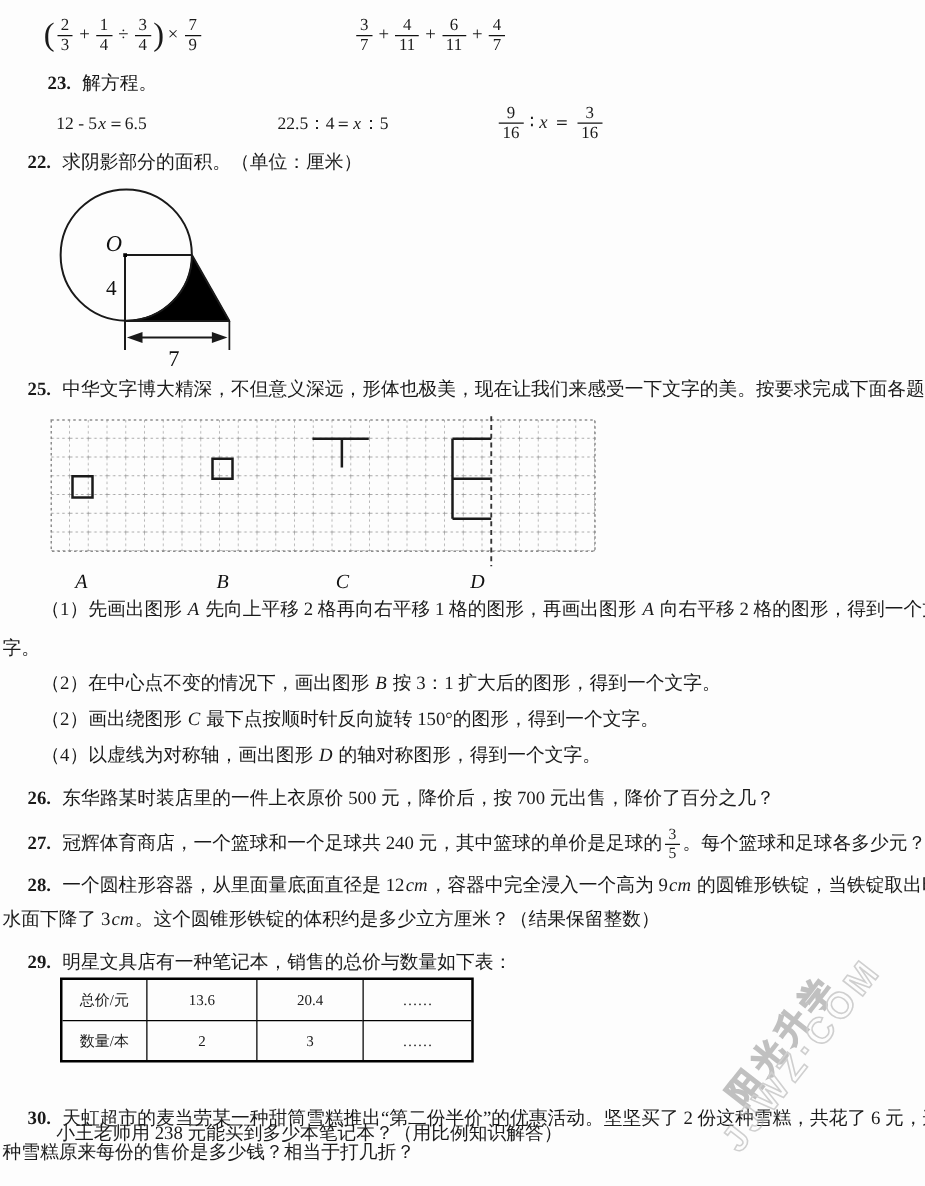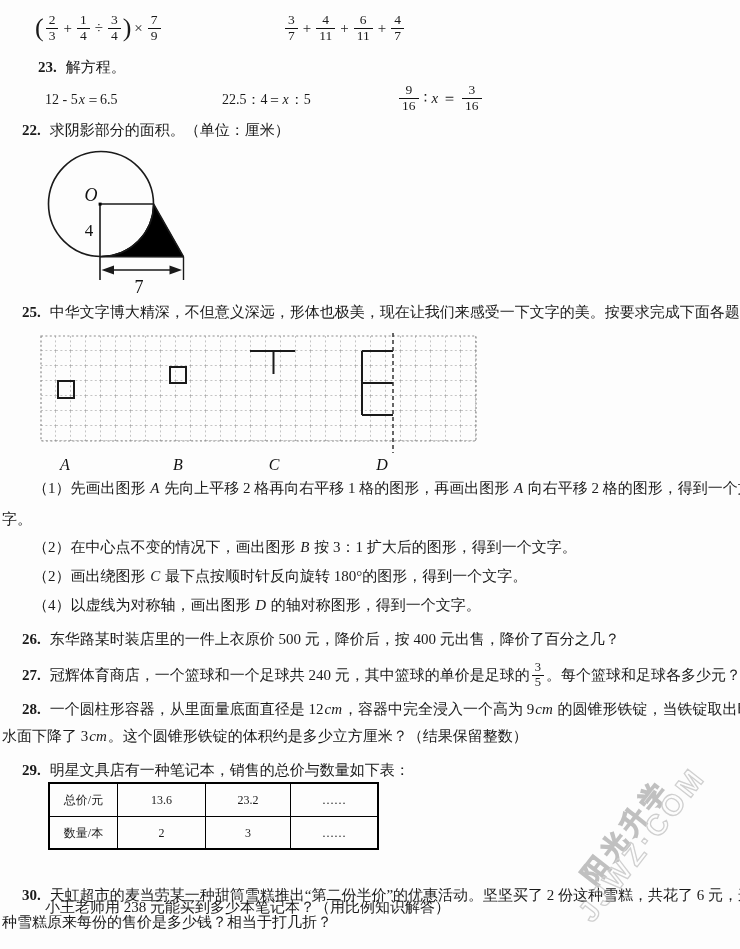--- a/index.html
+++ b/index.html
@@ -174,28 +174,28 @@
   <div class="abs" style="left:33px; top:478px;">
     <span>（1）先画出图形 </span><span class="var">A</span><span> 先向上平移 2 格再向右平移 1 格的图形，再画出图形 </span><span class="var">A</span><span> 向右平移 2 格的图形，得到一个文</span>
   </div>
   <div class="abs" style="left:2px; top:509px;">
     <span>字。</span>
   </div>
   <div class="abs" style="left:33px; top:537px;">
     <span>（2）在中心点不变的情况下，画出图形 </span><span class="var">B</span><span> 按 3：1 扩大后的图形，得到一个文字。</span>
   </div>
   <div class="abs" style="left:33px; top:566px;">
-    <span>（2）画出绕图形 </span><span class="var">C</span><span> 最下点按顺时针反向旋转 180°的图形，得到一个文字。</span>
+    <span>（2）画出绕图形 </span><span class="var">C</span><span> 最下点按顺时针反向旋转 150°的图形，得到一个文字。</span>
   </div>
   <div class="abs" style="left:33px; top:595px;">
     <span>（4）以虚线为对称轴，画出图形 </span><span class="var">D</span><span> 的轴对称图形，得到一个文字。</span>
   </div>
 
   <div class="abs" style="left:22px; top:629px;">
-    <span class="qnum">26.</span><span>东华路某时装店里的一件上衣原价 500 元，降价后，按 400 元出售，降价了百分之几？</span>
+    <span class="qnum">26.</span><span>东华路某时装店里的一件上衣原价 500 元，降价后，按 700 元出售，降价了百分之几？</span>
   </div>
 
   <div class="abs" style="left:22px; top:658px; display:flex; align-items:center; height:34px;">
     <span class="qnum">27.</span>
       <span>冠辉体育商店，一个篮球和一个足球共 240 元，其中篮球的单价是足球的</span>
       <span class="frac small">
         <span class="num">3</span>
         <span class="den">5</span>
       </span>
       <span>。每个篮球和足球各多少元？</span>
@@ -207,21 +207,21 @@
   <div class="abs" style="left:2px; top:726px;">
     <span>水面下降了 3</span><span class="var">cm</span><span>。这个圆锥形铁锭的体积约是多少立方厘米？（结果保留整数）</span>
   </div>
 
   <div class="abs" style="left:22px; top:760px;">
     <span class="qnum">29.</span><span>明星文具店有一种笔记本，销售的总价与数量如下表：</span>
   </div>
   <div class="ntable">
     <div class="cell r0 c0">总价/元</div>
     <div class="cell r0">13.6</div>
-    <div class="cell r0">23.2</div>
+    <div class="cell r0">20.4</div>
     <div class="cell r0">……</div>
     <div class="cell c0">数量/本</div>
     <div class="cell">2</div>
     <div class="cell">3</div>
     <div class="cell">……</div>
   </div>
   <div class="abs" style="left:45px; top:857px;margin-top:40px;">
     <span>小王老师用 238 元能买到多少本笔记本？（用比例知识解答）</span>
   </div>
 

